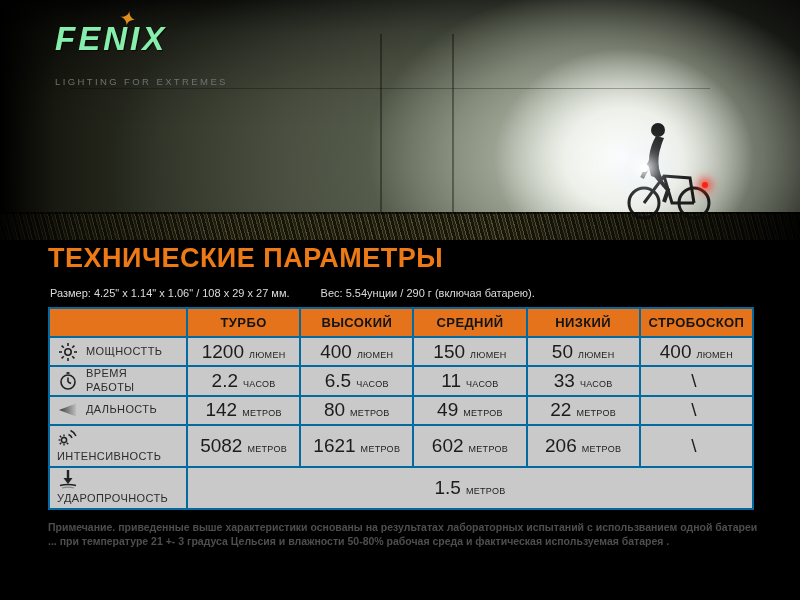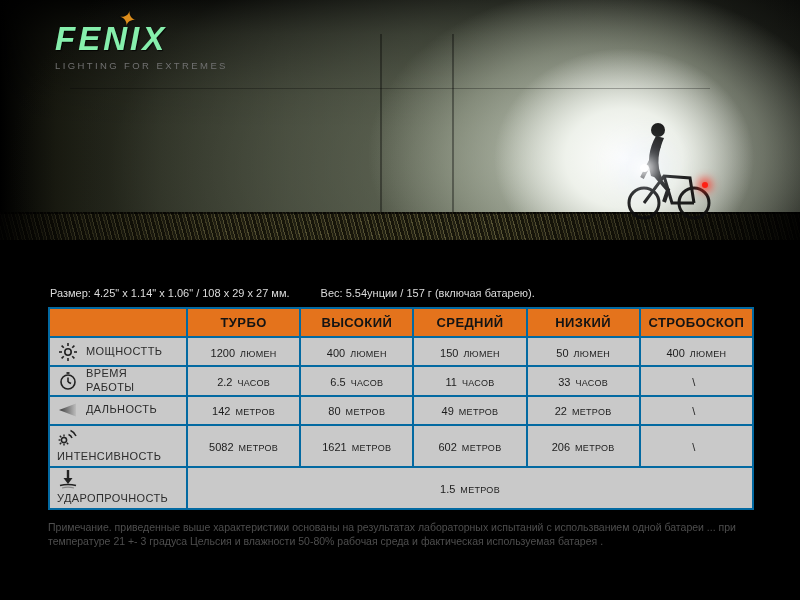--- a/index.html
+++ b/index.html
@@ -28,48 +28,48 @@
     box-shadow:0 0 13px 6px rgba(255,255,255,.95),0 0 32px 16px rgba(225,235,255,.45);}
   .taillight{position:absolute;left:702px;top:182px;width:6px;height:6px;border-radius:50%;background:#ff2014;
     box-shadow:0 0 9px 4px rgba(255,35,20,.75);}
 
   
   .logo{position:absolute;left:55px;top:20px;}
   .brand{font-size:33px;font-weight:800;font-style:italic;color:#86efac;letter-spacing:3px;
          text-shadow:1px 1px 1px rgba(0,0,0,.8);}
   .star{position:absolute;left:64px;top:-13px;color:#dd8e1c;font-size:21px;transform:rotate(12deg);
         font-style:normal;text-shadow:0 0 2px rgba(0,0,0,.6);}
-  .tagline{margin-top:2px;font-size:9.5px;color:#717171;letter-spacing:2.4px;}
+  .tagline{margin-top:18px;font-size:9.5px;color:#717171;letter-spacing:2.4px;}
 
   
   .title{position:absolute;left:48px;top:243px;margin:0;font-size:27px;font-weight:bold;
          color:#ee7a15;letter-spacing:.5px;}
   .subtitle{position:absolute;left:50px;top:287px;font-size:11px;color:#dcdcdc;}
   .subtitle .seg{margin-right:28px;}
 
   
   table.specs{position:absolute;left:48px;top:307px;width:706px;border-collapse:collapse;
               table-layout:fixed;background:#c9c9c9;}
   .specs th,.specs td{border:2px solid #0369a1;padding:0;}
   .specs col.c-label{width:138px;}
   .specs thead th{background:#e4731c;color:#141414;font-size:13px;font-weight:bold;
                   height:27px;letter-spacing:.4px;text-align:center;}
   .specs tbody tr{height:29px;}
   .specs tbody tr.tall{height:19px;}
   td.value{text-align:center;color:#1c1c1c;white-space:nowrap;}
-  .num{font-size:11px;}
+  .num{font-size:19px;}
   .unit{font-size:9px;margin-left:5px;text-transform:uppercase;letter-spacing:.3px;text-align:right;}
   td.label-cell{padding-left:7px;color:#2c2c2c;}
   .icon{display:inline-block;width:22px;height:22px;vertical-align:middle;margin-right:7px;}
   .lbl{display:inline-block;vertical-align:middle;font-size:11px;letter-spacing:.4px;}
   .lbl span{display:block;line-height:1.25;}
 
   
   .notes{position:absolute;left:48px;top:521px;width:710px;color:#4e4e4e;font-size:10.5px;line-height:1.32;}
-  .notes p{margin:0 0 7px 0;}
+  .notes p{margin:0 0 7px 0;font-weight:bold;}
 </style>
 </head>
 <body>
 
 <div id="screen">
 
   <div class="photo">
     <div class="wall"></div>
     <div class="seam seam-v1"></div>
     <div class="seam seam-v2"></div>
@@ -88,23 +88,24 @@
     <div class="headlight"></div>
     <div class="taillight"></div>
 
     <div class="logo">
       <div class="brand">FENIX</div>
       <span class="star">✦</span>
       <div class="tagline">LIGHTING FOR EXTREMES</div>
     </div>
   </div>
 
+  <h1 class="title">ТЕХНИЧЕСКИЕ ПАРАМЕТРЫ</h1>
   <div class="subtitle">
     <span class="seg">Размер: 4.25" x 1.14" x 1.06" / 108 x 29 x 27 мм.</span>
-    <span class="seg">Вес: 5.54унции / 157 г (включая батарею).</span>
+    <span class="seg">Вес: 5.54унции / 290 г (включая батарею).</span>
   </div>
 
   <table class="specs">
     <colgroup>
       <col class="c-label">
         <col>
         <col>
         <col>
         <col>
         <col>

